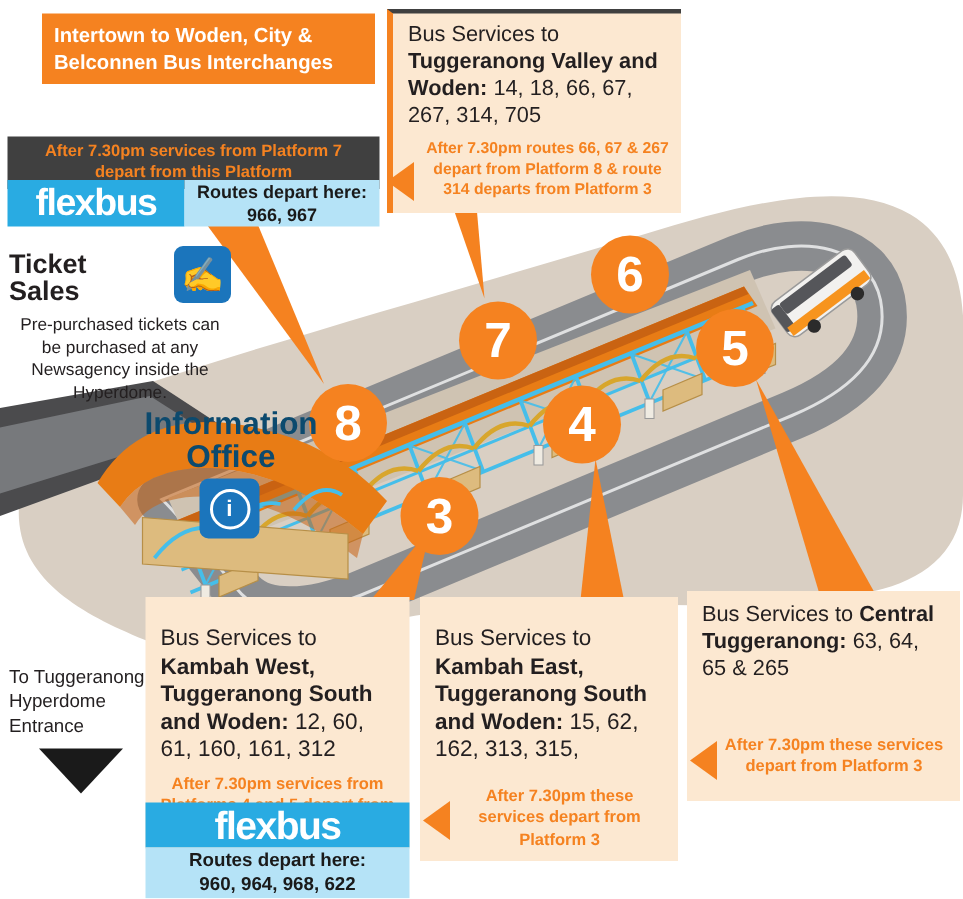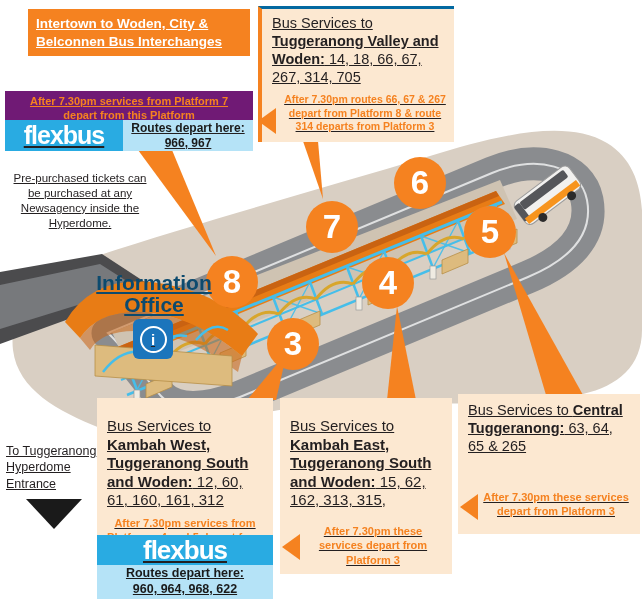--- a/index.html
+++ b/index.html
@@ -1,44 +1,44 @@
 <!DOCTYPE html>
 <html><head>
 <meta charset="utf-8">
 <style>
   html,body{margin:0;padding:0;background:#fff;}
   #stage{
     position:relative;width:642px;height:599px;background:#ffffff;overflow:hidden;
     font-family:"Liberation Sans", sans-serif;color:#231F20;
   }
-  .abs{position:absolute;box-sizing:border-box;text-decoration:underline;}
+  .abs{position:absolute;box-sizing:border-box;}
   
   .it-header{left:28px;top:9px;width:222px;background:#F58220;color:#fff;
     font-weight:bold;font-size:13.5px;line-height:1.3;padding:6px 8px;}
   .it-services{left:5px;top:52px;width:248px;background:#fff;font-size:14.5px;
     line-height:1.3;padding:2px 5px;}
   .bold{font-weight:bold;}
-  .it-after{left:5px;top:91px;width:248px;background:#701a75;color:#F58220;
+  .it-after{left:5px;top:91px;width:248px;background:#404040;color:#F58220;
     font-weight:bold;font-size:11px;line-height:1.3;text-align:center;padding:3px 16px;}
   .it-flex{left:5px;top:120px;width:248px;height:31px;display:flex;}
   .fx-logo{background:#29ABE2;color:#fff;display:flex;align-items:center;justify-content:center;
     font-weight:bold;letter-spacing:-1px;}
   .it-flex .fx-logo{width:118px;font-size:25px;}
   .fx-routes{flex:1;background:#B5E3F7;color:#1a1a1a;font-weight:bold;font-size:12px;
     line-height:1.2;display:flex;flex-direction:column;justify-content:center;text-align:center;}
   
   .ticket{left:6px;top:164px;width:148px;}
   .ts-head{display:flex;justify-content:center;align-items:flex-start;gap:7px;}
   .ts-title{font-weight:bold;font-size:18px;line-height:1.0;text-align:left;padding-top:3px;}
   .ts-icon{width:38px;height:38px;background:#1B75BC;border-radius:6px;color:#fff;
     display:flex;align-items:center;justify-content:center;font-size:23px;}
   .ts-body{margin-top:7px;font-size:11.5px;line-height:1.3;text-align:center;}
   
   .valley{left:258px;top:6px;width:196px;min-height:112px;background:#FCE8D1;
-    border-left:4px solid #F58220;border-top:3px solid #0369a1;padding:6px 8px 8px 10px;}
+    border-left:4px solid #F58220;border-top:3px solid #404040;padding:6px 8px 8px 10px;}
   .svc-text{font-size:14.5px;line-height:1.24;}
   .after-note{margin-top:6px;color:#F58220;font-weight:bold;font-size:10.5px;
     line-height:1.3;text-align:center;}
   .arrow-left{position:absolute;width:0;height:0;
     border-top:13px solid transparent;border-bottom:13px solid transparent;
     border-right:18px solid #F58220;}
   
   .info-office{left:88px;top:272px;width:132px;text-align:center;font-weight:bold;
     font-size:21px;line-height:1.05;color:#0c4a6e;}
   .info-icon{left:133px;top:319px;width:40px;height:40px;background:#1B75BC;border-radius:6px;
@@ -208,20 +208,26 @@
   </div>
   <div class="abs it-flex z2">
     <div class="fx-logo">flexbus</div>
     <div class="fx-routes">
       <span>Routes depart here:</span>
       <span>966, 967</span>
     </div>
   </div>
 
   <div class="abs ticket z2">
+    <div class="ts-head">
+      <div class="ts-title">Ticket Sales</div>
+      <div class="ts-icon">
+        <span>✍</span>
+      </div>
+    </div>
     <div class="ts-body">Pre-purchased tickets can be purchased at any Newsagency inside the Hyperdome.</div>
   </div>
 
   <div class="abs valley z2">
     <div class="svc-text">
       <span>Bus Services to </span><span class="bold">Tuggeranong Valley and Woden:</span><span> 14, 18, 66, 67, 267, 314, 705</span>
     </div>
     <div class="after-note" style="padding-left:12px;">After 7.30pm routes 66, 67 &amp; 267 depart from Platform 8 &amp; route 314 departs from Platform 3</div>
     <div class="arrow-left" style="left:-4px;bottom:8px;"></div>
   </div>

